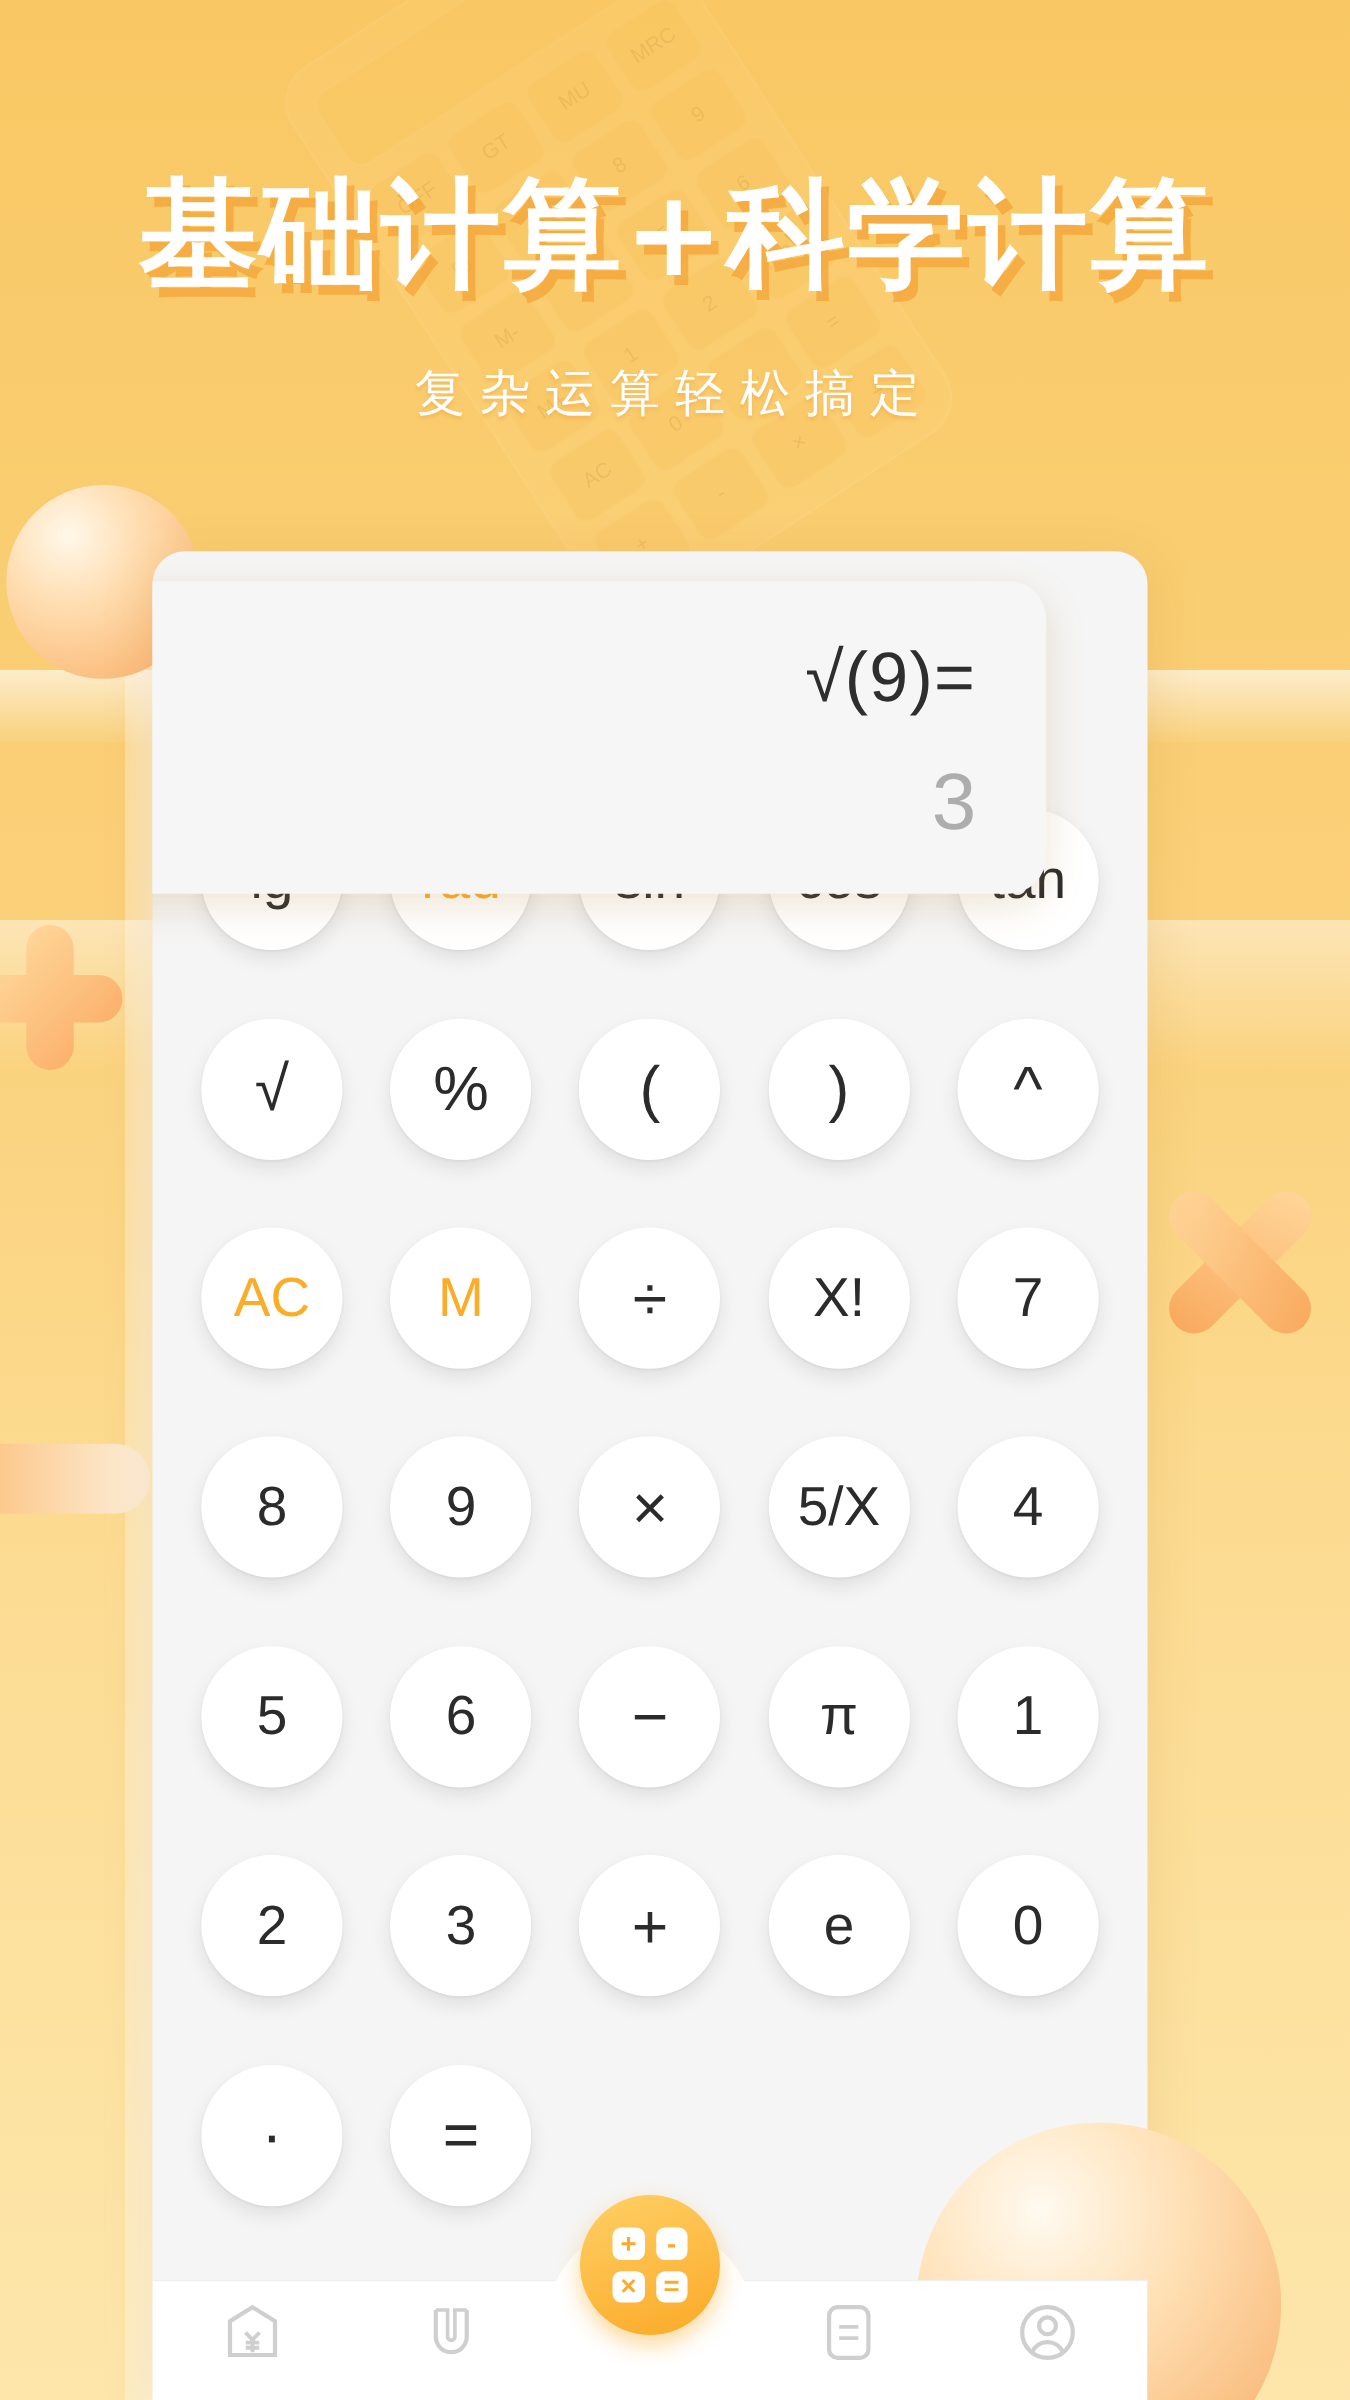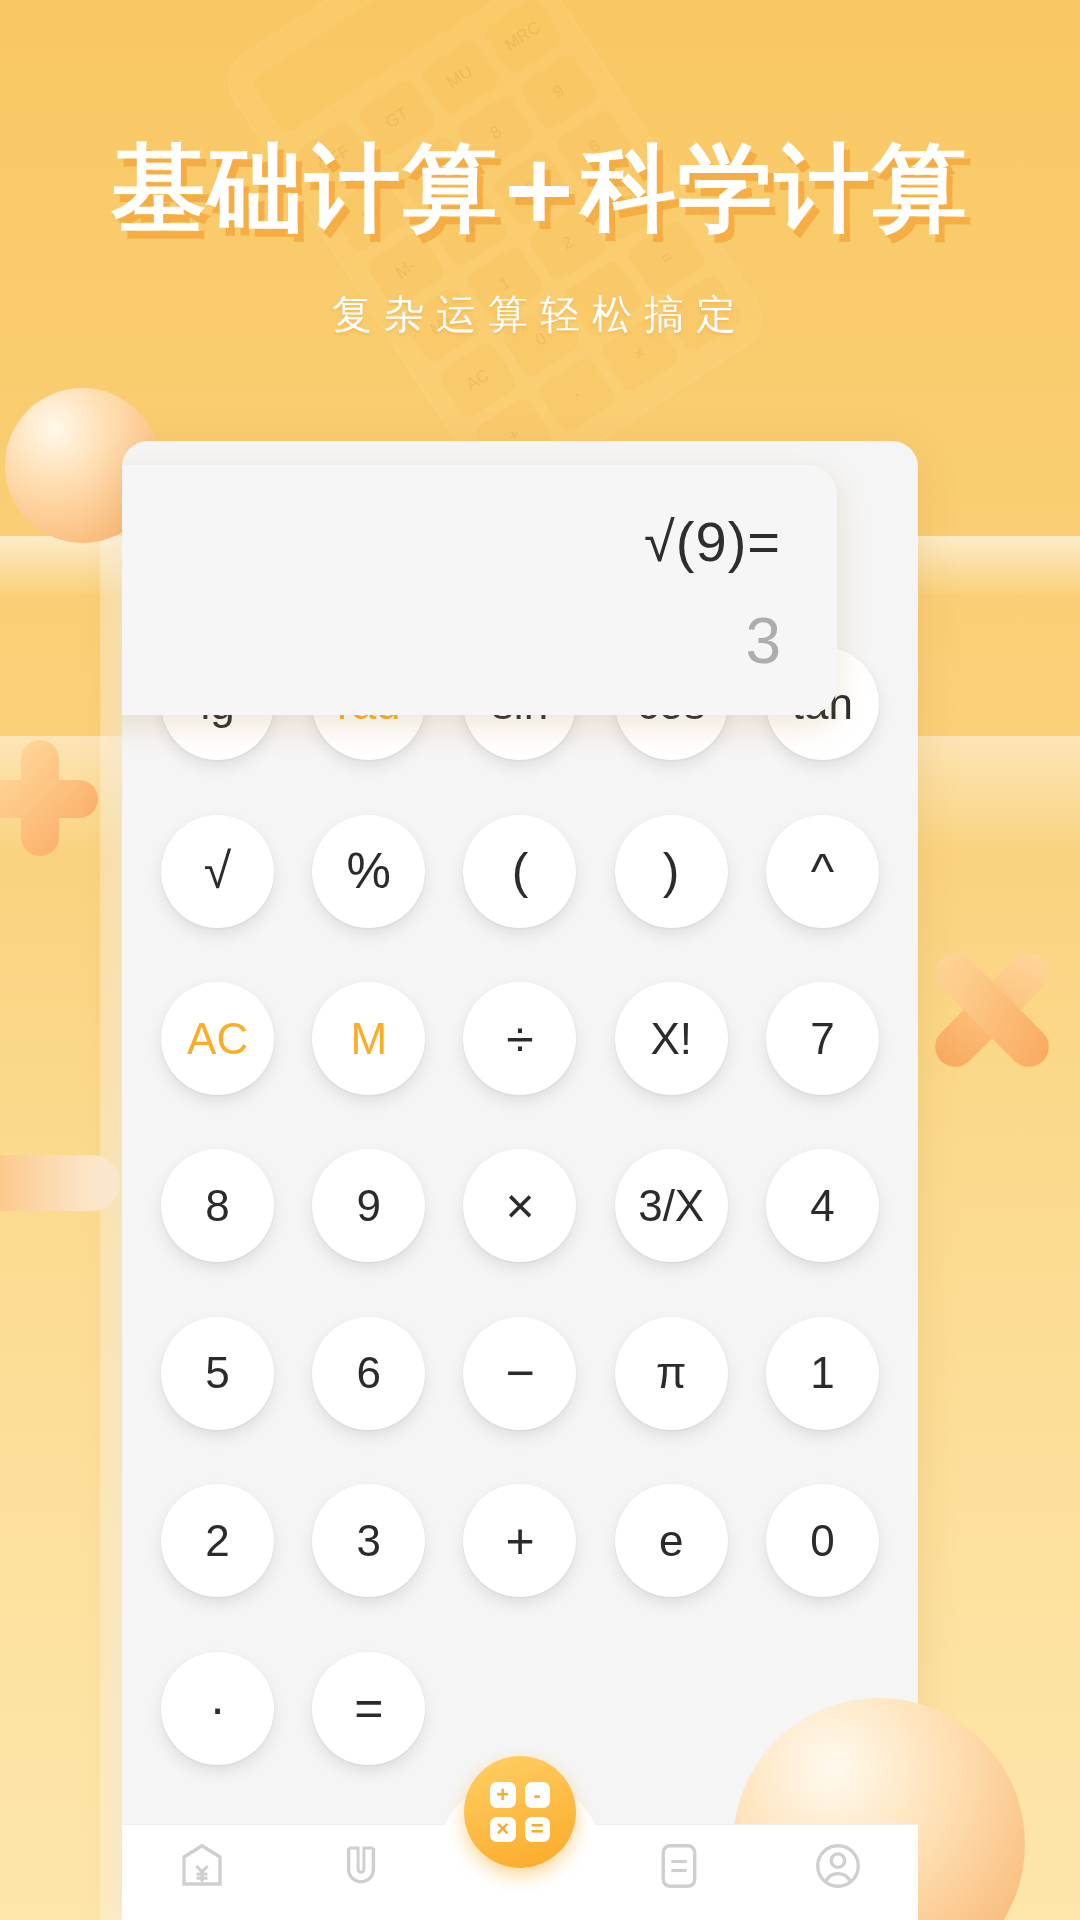--- a/index.html
+++ b/index.html
@@ -289,21 +289,21 @@
         <div class="key sym">)</div>
         <div class="key sym">^</div>
         <div class="key accent">AC</div>
         <div class="key accent">M</div>
         <div class="key sym">÷</div>
         <div class="key">X!</div>
         <div class="key">7</div>
         <div class="key">8</div>
         <div class="key">9</div>
         <div class="key sym">×</div>
-        <div class="key">3/X</div>
+        <div class="key">5/X</div>
         <div class="key">4</div>
         <div class="key">5</div>
         <div class="key">6</div>
         <div class="key sym">−</div>
         <div class="key">π</div>
         <div class="key">1</div>
         <div class="key">2</div>
         <div class="key">3</div>
         <div class="key sym">+</div>
         <div class="key">e</div>

